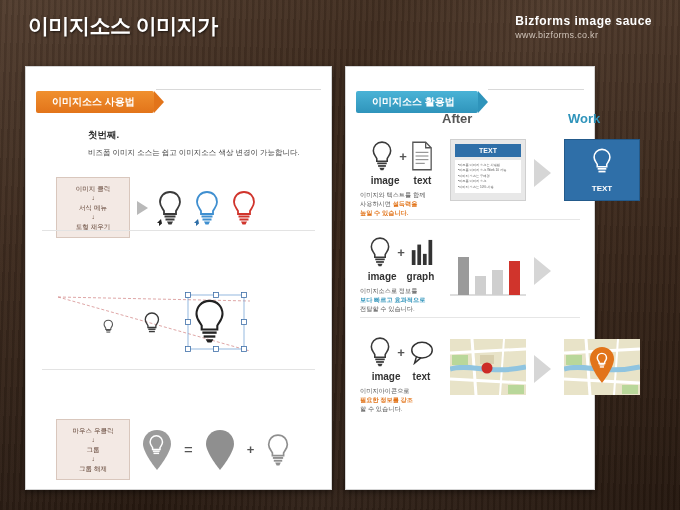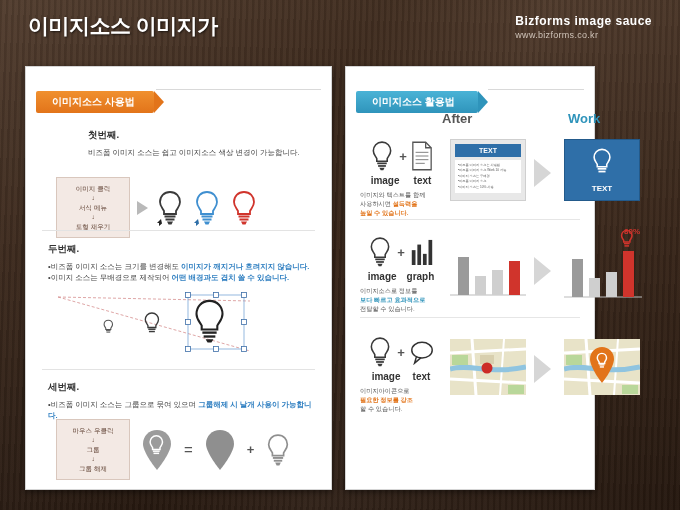--- a/index.html
+++ b/index.html
@@ -146,25 +146,20 @@
     <svg width="30" height="38" viewBox="0 0 30 38">
       <path d="M15 3 C9 3 5 7.5 5 13 C5 17 7.5 19 9 22 L9 25 L21 25 L21 22 C22.5 19 25 17 25 13 C25 7.5 21 3 15 3 Z" fill="none" stroke="#d0342c" stroke-width="1.8"></path>
       <rect x="9.5" y="26.5" width="11" height="2" fill="#d0342c"></rect>
       <rect x="10.5" y="29.5" width="9" height="2" fill="#d0342c"></rect>
       <path d="M12 32.5 L18 32.5 L16.5 35.5 L13.5 35.5 Z" fill="#d0342c"></path>
     </svg>
   </div>
 
   <div class="divider" style="top:163px;"></div>
 
-  <div class="sec" style="top:176px;">
-    <h4>두번째.</h4>
-    <p><span>•비즈폼 이미지 소스는 크기를 변경해도 </span><span class="hl-b">이미지가 깨지거나 흐려지지 않습니다.</span></p>
-    <p><span>•이미지 소스는 무배경으로 제작되어 </span><span class="hl-b">어떤 배경과도 겹치 쓸 수 있습니다.</span></p>
-  </div>
 
   <div style="position:absolute; left:24px; top:222px;">
     <svg width="250" height="68" viewBox="0 0 250 68">
       <path d="M8 8 L200 12" stroke="#d08080" stroke-width="0.7" stroke-dasharray="3,2" fill="none"></path>
       <path d="M8 8 L200 62" stroke="#d08080" stroke-width="0.7" stroke-dasharray="3,2" fill="none"></path>
 
       <g transform="translate(52,30) scale(0.42)">
         <path d="M15 3 C9 3 5 7.5 5 13 C5 17 7.5 19 9 22 L9 25 L21 25 L21 22 C22.5 19 25 17 25 13 C25 7.5 21 3 15 3 Z" fill="none" stroke="#555" stroke-width="2.6"></path>
         <rect x="9.5" y="26.5" width="11" height="2.4" fill="#555"></rect>
         <rect x="10.5" y="30" width="9" height="2.4" fill="#555"></rect>
@@ -191,24 +186,20 @@
         <rect x="191.5" y="30.5" width="5" height="5"></rect>
         <rect x="135.5" y="57.5" width="5" height="5"></rect>
         <rect x="163.5" y="57.5" width="5" height="5"></rect>
         <rect x="191.5" y="57.5" width="5" height="5"></rect>
       </g>
     </svg>
   </div>
 
   <div class="divider" style="top:302px;"></div>
 
-  <div class="sec" style="top:314px;">
-    <h4>세번째.</h4>
-    <p><span>•비즈폼 이미지 소스는 그룹으로 묶여 있으며 </span><span class="hl-b">그룹해제 시 낱개 사용이 가능합니다.</span></p>
-  </div>
 
   <div style="position:absolute; left:30px; top:352px; display:flex; align-items:center; gap:10px;">
     <div class="cmdbox">
       <div>마우스 우클릭</div>
       <div>↓</div>
       <div>그룹</div>
       <div>↓</div>
       <div>그룹 해제</div>
     </div>
     <svg width="34" height="44" viewBox="0 0 34 44">
@@ -323,35 +314,20 @@
   <svg style="position:absolute; left:104px; top:170px;" width="76" height="62" viewBox="0 0 76 62">
     <line x1="0" y1="58" x2="76" y2="58" stroke="#bbb" stroke-width="1"></line>
     <rect x="8" y="20" width="11" height="38" fill="#9a9a9a"></rect>
     <rect x="25" y="39" width="11" height="19" fill="#cfcfcf"></rect>
     <rect x="42" y="33" width="11" height="25" fill="#cfcfcf"></rect>
     <rect x="59" y="24" width="11" height="34" fill="#d0342c"></rect>
   </svg>
 
   <div style="position:absolute; left:188px; top:190px;" class="bigarrow"></div>
 
-  <div style="position:absolute; left:218px; top:160px; width:78px; height:74px;">
-    <div class="pct" style="position:absolute; right:2px; top:0;">80%</div>
-    <svg width="78" height="74" viewBox="0 0 78 74">
-      <line x1="0" y1="70" x2="78" y2="70" stroke="#bbb" stroke-width="1"></line>
-      <rect x="8" y="32" width="11" height="38" fill="#9a9a9a"></rect>
-      <rect x="25" y="51" width="11" height="19" fill="#cfcfcf"></rect>
-      <rect x="42" y="45" width="11" height="25" fill="#cfcfcf"></rect>
-      <rect x="59" y="24" width="11" height="46" fill="#d0342c"></rect>
-      <g transform="translate(55,2) scale(0.52)">
-        <path d="M15 3 C9 3 5 7.5 5 13 C5 17 7.5 19 9 22 L9 25 L21 25 L21 22 C22.5 19 25 17 25 13 C25 7.5 21 3 15 3 Z" fill="none" stroke="#d0342c" stroke-width="3"></path>
-        <rect x="9.5" y="26.5" width="11" height="3" fill="#d0342c"></rect>
-        <rect x="10.5" y="31" width="9" height="3" fill="#d0342c"></rect>
-      </g>
-    </svg>
-  </div>
 
   <div class="r-divider" style="top:250px;"></div>
 
   <div style="position:absolute; left:14px; top:268px; width:82px; text-align:center;">
     <div style="display:flex; align-items:center; justify-content:center; gap:4px;">
       <svg width="26" height="34" viewBox="0 0 30 38">
         <path d="M15 3 C9 3 5 7.5 5 13 C5 17 7.5 19 9 22 L9 25 L21 25 L21 22 C22.5 19 25 17 25 13 C25 7.5 21 3 15 3 Z" fill="none" stroke="#3a3a3a" stroke-width="1.8"></path>
         <rect x="9.5" y="26.5" width="11" height="2" fill="#3a3a3a"></rect>
         <rect x="10.5" y="29.5" width="9" height="2" fill="#3a3a3a"></rect>
         <path d="M12 32.5 L18 32.5 L16.5 35.5 L13.5 35.5 Z" fill="#3a3a3a"></path>

